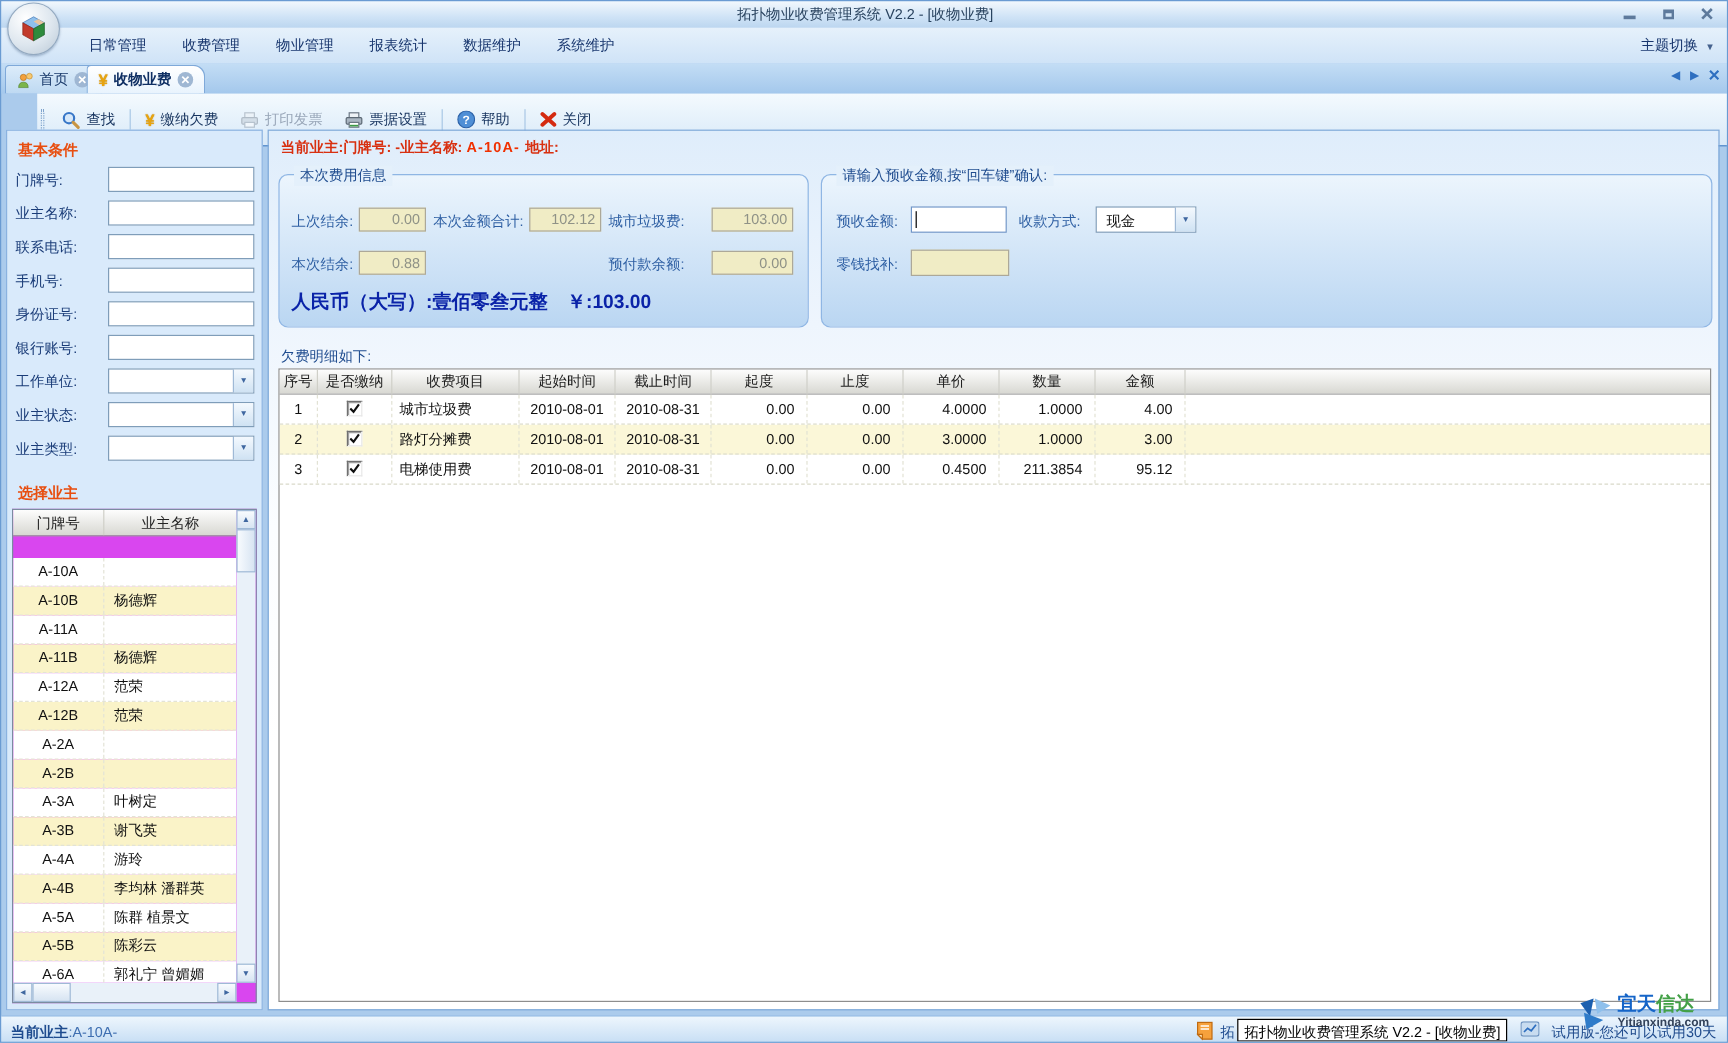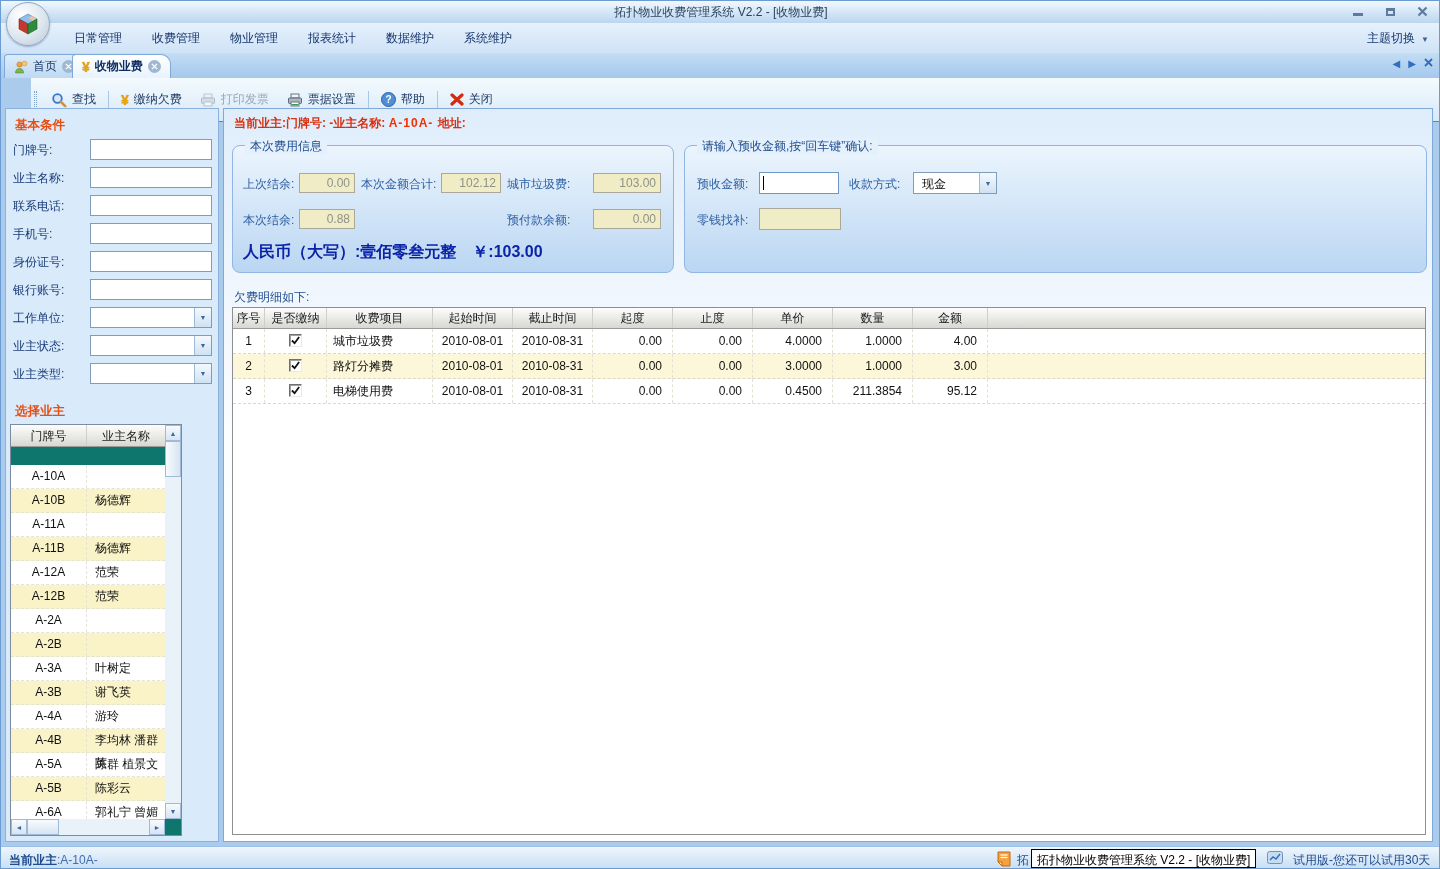--- a/index.html
+++ b/index.html
@@ -64,22 +64,22 @@
   .lp-label { position:absolute; left:7px; top:3px; color:#1a3c78; }
   .lp-input { position:absolute; left:84px; top:0; width:122px; height:21px; border:1px solid #7f9db9;
               background:#fff; font:inherit; padding:0 3px; }
   .lp-combo { position:absolute; left:84px; top:0; width:122px; height:21px; border:1px solid #7f9db9;
               background:#fff; display:flex; }
   .combo-text { flex:1; }
   .combo-btn { width:17px; background:linear-gradient(#f4f9fe,#cfe2f3); border-left:1px solid #9fb9d6;
                font-size:7px; color:#3f67a0; display:flex; align-items:center; justify-content:center; }
 
   
-  .owner-list { position:absolute; left:4px; top:315px; width:172px; height:412px;
-                border:1px solid #7b8ba0; background:#0f766e; }
+  .owner-list { position:absolute; left:4px; top:315px; width:204px; height:412px;
+                border:1px solid #7b8ba0; background:#d946ef; }
   .ol-header { position:absolute; left:0; top:0; right:16px; height:22px; display:flex;
                background:linear-gradient(#fdfdfd,#d8d8d2); border-bottom:1px solid #9b9b9b; color:#222; }
   .ol-h1 { width:76px; text-align:center; line-height:22px; border-right:1px solid #cfcfc8; }
   .ol-h2 { flex:1; text-align:center; line-height:22px; }
   .ol-body { position:absolute; left:0; top:22px; right:16px; bottom:16px; overflow:hidden;margin-top:18px; }
   .o-row { height:24px; display:flex; border-bottom:1px dashed #e3e3d6; background:#fff; }
   .o-row.alt { background:#faf3c8; }
   .o-id { width:76px; text-align:center; line-height:23px; color:#111; border-right:1px dashed #e3e3d6; }
   .o-name { flex:1; padding-left:8px; line-height:23px; color:#111; }
   .sbar-v { position:absolute; right:0; top:0; width:16px; bottom:16px; background:#e9f1f9; }
@@ -535,14 +535,25 @@
     <span class="sb-tooltip">拓扑物业收费管理系统 V2.2 - [收物业费]</span>
     <span class="sb-chart-icon">
       <svg width="16" height="13" viewBox="0 0 16 13">
         <rect x="0.5" y="0.5" width="15" height="12" rx="2" fill="#c8dcf0" stroke="#6f94c0"></rect>
         <polyline points="3,9 6,6 9,8 13,3" fill="none" stroke="#2e6fc0" stroke-width="1.4"></polyline>
       </svg>
     </span>
     <span class="sb-trial">试用版-您还可以试用30天</span>
   </div>
 
+  <div class="watermark">
+    <svg width="32" height="32" viewBox="0 0 32 32">
+      <polygon points="16,3 29,9 18,16" fill="#8fc0ec"></polygon>
+      <polygon points="4,7 15,3 12,18" fill="#1b5faf"></polygon>
+      <polygon points="9,29 7,15 23,21" fill="#2e7bc9"></polygon>
+    </svg>
+    <div class="wm-text">
+      <span class="wm-cn"><span class="b1">宜天</span><span class="b2">信达</span></span>
+      <span class="wm-en">Yitianxinda.com</span>
+    </div>
+  </div>
 
 </div>
 
 </body></html>

